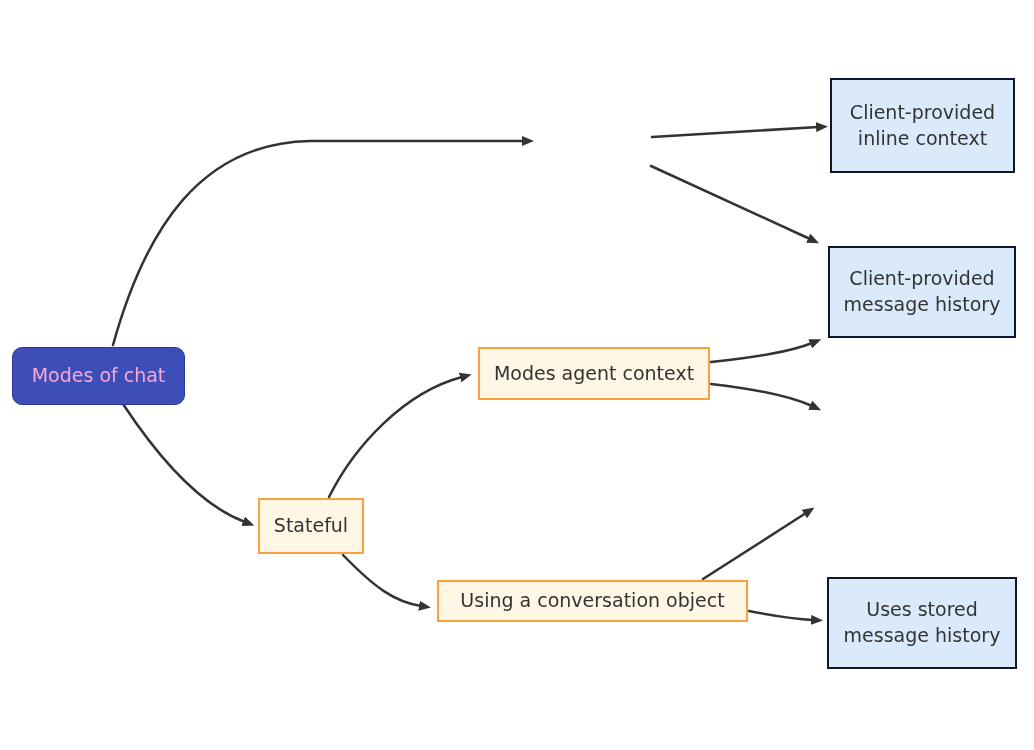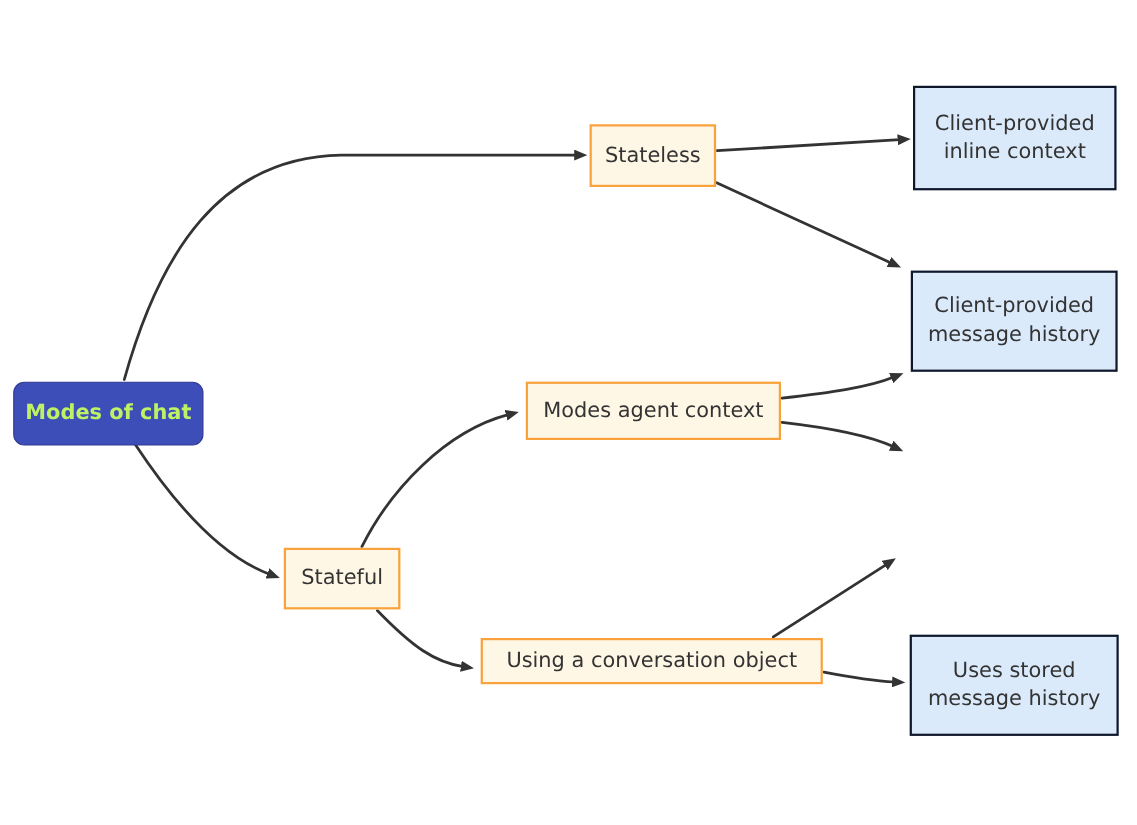--- a/index.html
+++ b/index.html
@@ -26,22 +26,22 @@
     font-size: 19px;
     line-height: 1.35;
     color: #333333;
     white-space: pre-line;
   }
   .node-root {
     left: 12px; top: 347px; width: 173px; height: 58px;
     background: #3E4EB8;
     border: 1.5px solid #2F3895;
     border-radius: 10px;
-    color: #bef264;
-    font-weight: bold;
+    color: #f9a8d4;
+    font-weight: normal;
   }
   .node-yellow {
     background: #FEF7E6;
     border: 2px solid #F9A23B;
   }
   .node-blue {
     background: #DBEAFB;
     border: 2px solid #0f172a;
   }
   .n-stateless    { left: 536px; top: 113px; width: 115px; height: 57px; }
@@ -73,21 +73,20 @@
       <path d="M 343 555 C 375 588 395 602 421 606" marker-end="url(#arrow)"></path>
       <path d="M 711 362 C 755 357 790 352 812 343" marker-end="url(#arrow)"></path>
       <path d="M 711 384 C 755 389 790 396 812 406" marker-end="url(#arrow)"></path>
       <path d="M 703 579 L 806 513" marker-end="url(#arrow)"></path>
       <path d="M 749 611 C 775 616 795 619 813 620" marker-end="url(#arrow)"></path>
     </g>
   </svg>
 
   <div class="node node-root">Modes of chat</div>
 
-  <div class="node node-yellow n-stateless">Stateless</div>
 
   <div class="node node-yellow n-stateful">Stateful</div>
 
   <div class="node node-yellow n-agent">Modes agent context</div>
 
   <div class="node node-yellow n-conversation">Using a conversation object</div>
 
   <div class="node node-blue n-inline">Client-provided
 inline context</div>
 

